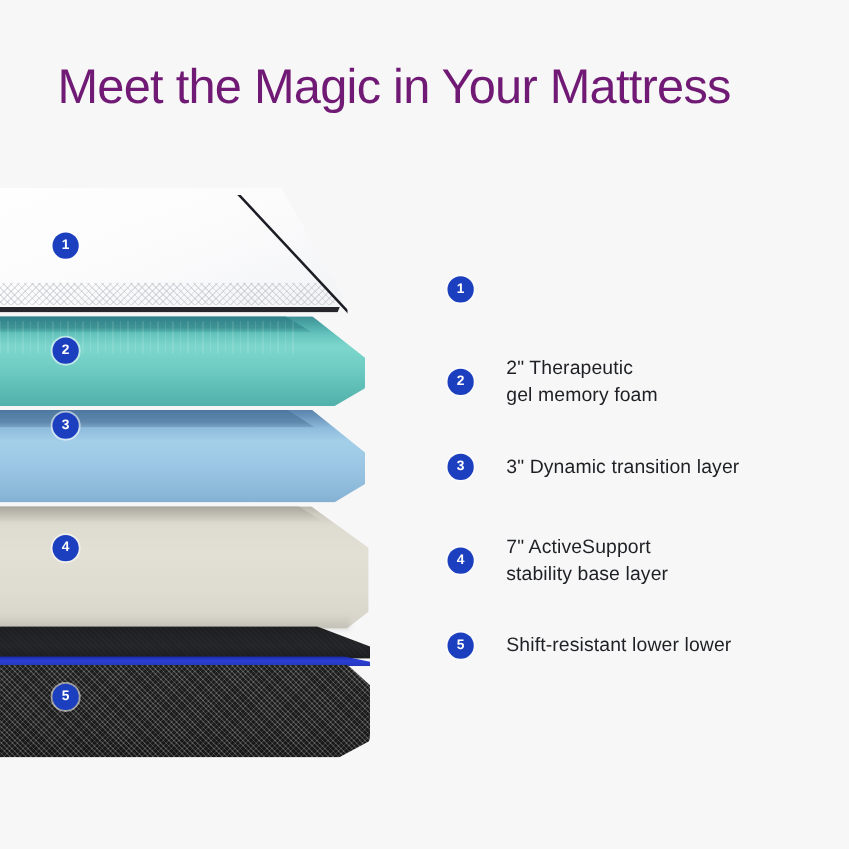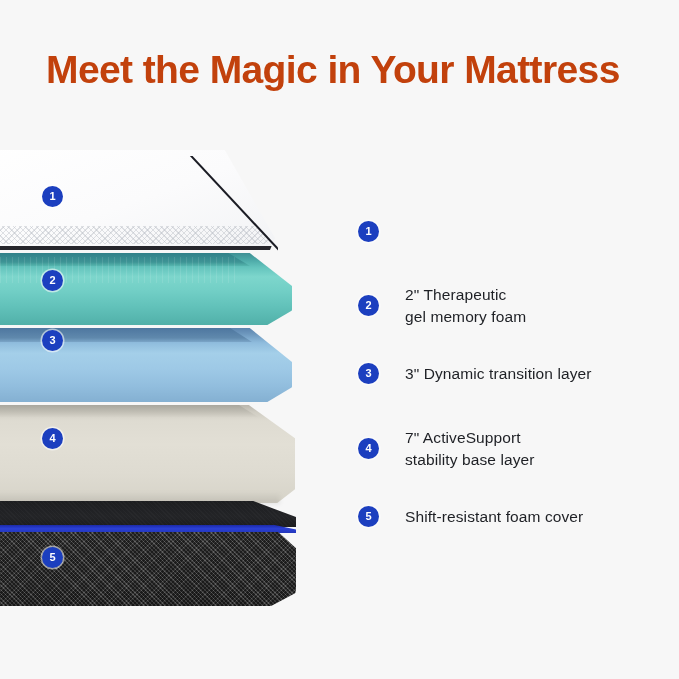--- a/index.html
+++ b/index.html
@@ -19,23 +19,23 @@
     height: 679px;
     background: #f7f7f7;
   }
 
   
   .title {
     position: absolute;
     left: 46px;
     top: 48px;
     font-size: 39px;
-    font-weight: bold;
+    font-weight: normal;
     letter-spacing: -0.6px;
-    color: #c2410c;
+    color: #701a75;
     white-space: nowrap;
     text-align: right;
   }
 
   
   .mattress {
     position: absolute;
     left: -60px;
     top: 140px;
     width: 400px;
@@ -340,17 +340,17 @@
     </div>
 
     <div class="legend-row" id="legend-row-4">
       <div class="badge">4</div>
       <div class="legend-text">7" ActiveSupport
 stability base layer</div>
     </div>
 
     <div class="legend-row" id="legend-row-5">
       <div class="badge">5</div>
-      <div class="legend-text">Shift-resistant foam cover</div>
+      <div class="legend-text">Shift-resistant lower lower</div>
     </div>
 
   </div>
 </div>
 
 </body></html>

